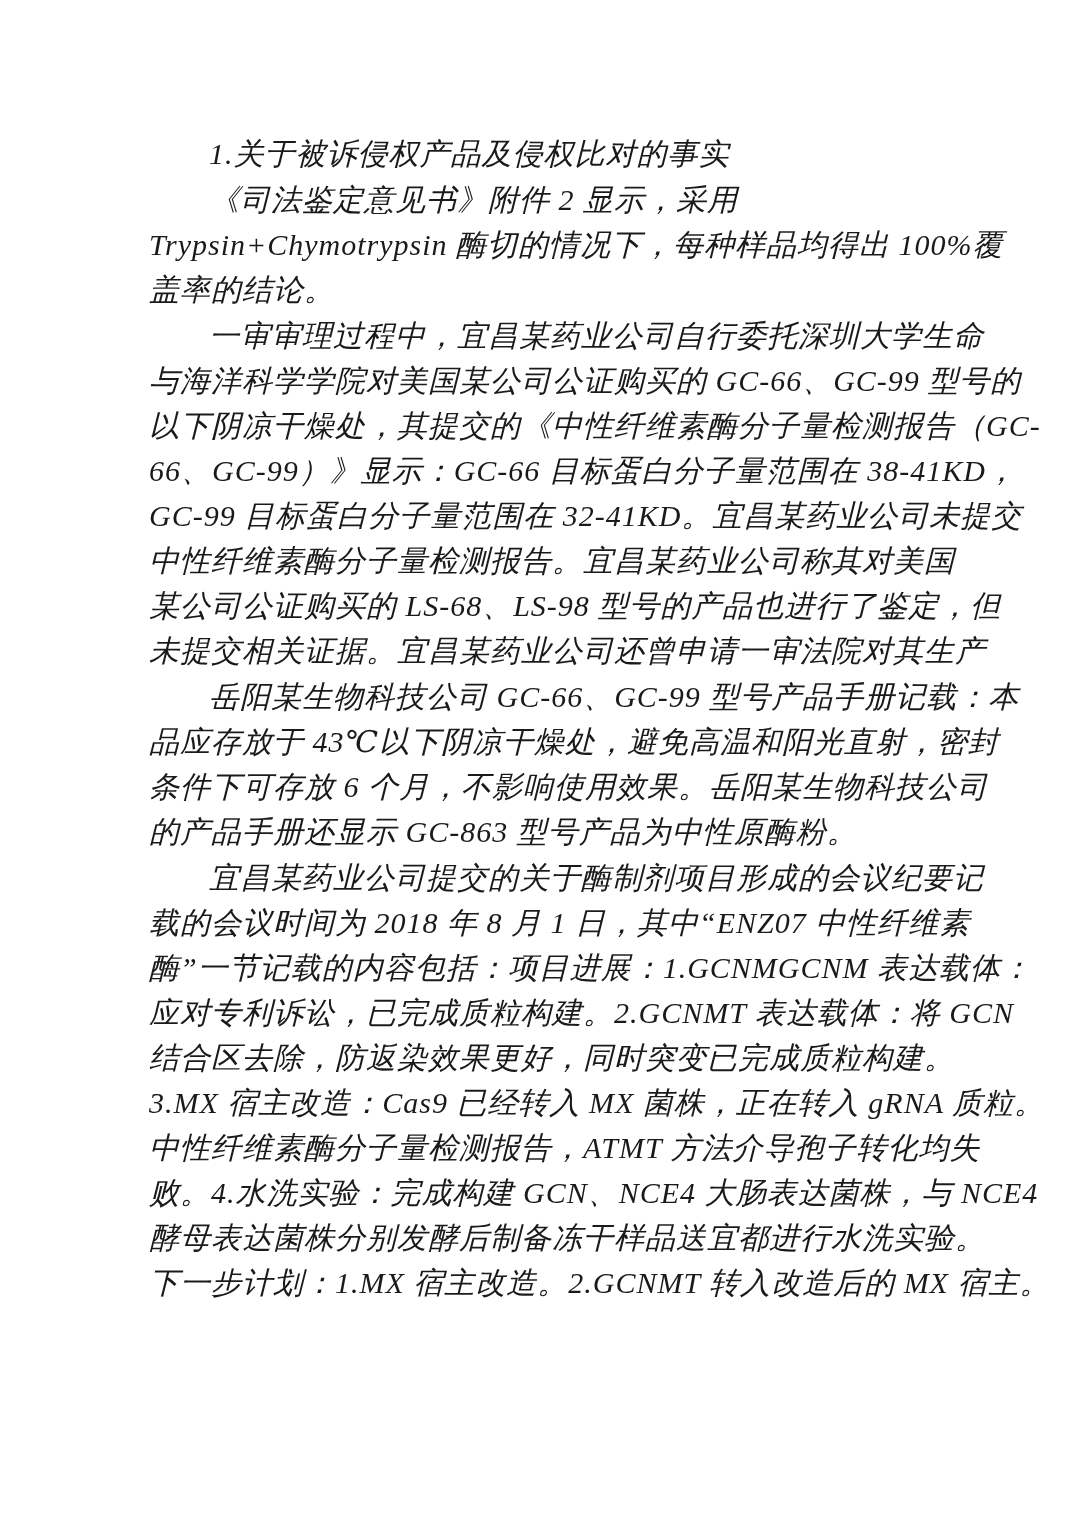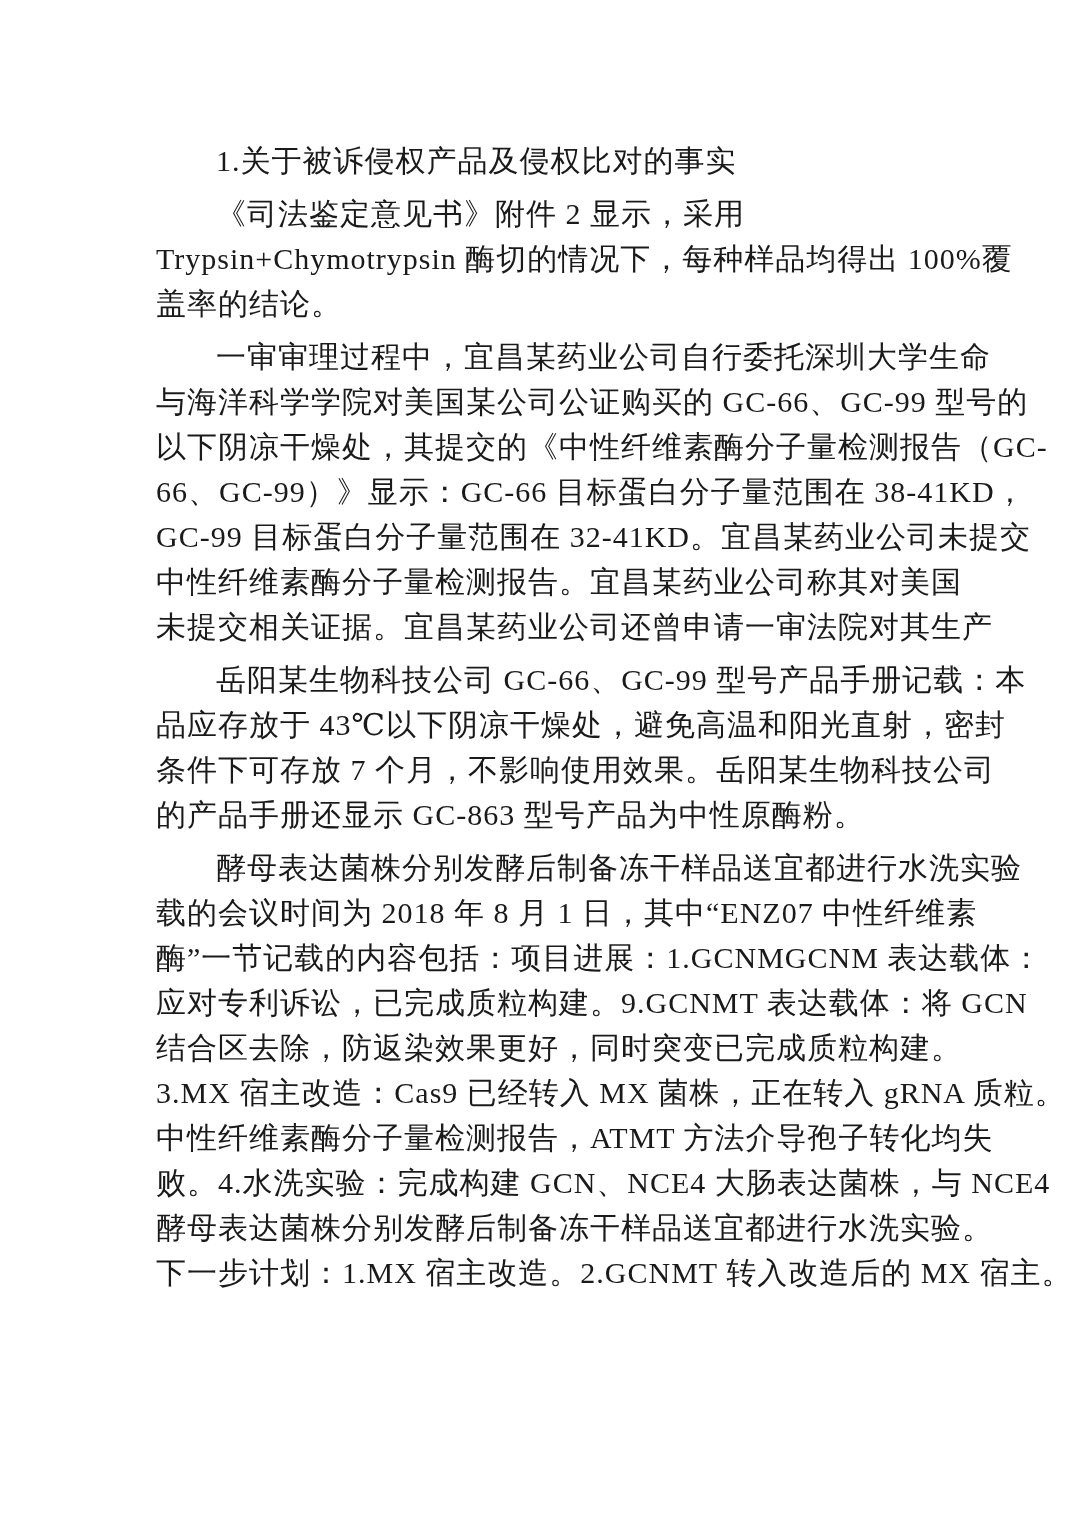--- a/index.html
+++ b/index.html
@@ -19,22 +19,23 @@
     background: #ffffff;
     padding: 130px 138px 0 148px;
     overflow: hidden;
     font-family: "Liberation Serif", "DejaVu Serif", serif;
     color: #1a1a1a;
   }
   .doc-body {
     width: 100%;
   }
   .paragraph {
-    margin: 8px;
+    margin: 1px;
     padding: 0;
+    font-style: italic;
   }
   .line {
     font-size: 30px;
     line-height: 45px;
     letter-spacing: 1px;
     white-space: nowrap;
     text-align: left;
   }
   .paragraph .line:first-child {
     text-indent: 60px;
@@ -53,33 +54,34 @@
         <div class="line">Trypsin+Chymotrypsin 酶切的情况下，每种样品均得出 100%覆</div>
         <div class="line">盖率的结论。</div>
       </div>
       <div class="paragraph">
         <div class="line">一审审理过程中，宜昌某药业公司自行委托深圳大学生命</div>
         <div class="line">与海洋科学学院对美国某公司公证购买的 GC-66、GC-99 型号的</div>
         <div class="line">以下阴凉干燥处，其提交的《中性纤维素酶分子量检测报告（GC-</div>
         <div class="line">66、GC-99）》显示：GC-66 目标蛋白分子量范围在 38-41KD，</div>
         <div class="line">GC-99 目标蛋白分子量范围在 32-41KD。宜昌某药业公司未提交</div>
         <div class="line">中性纤维素酶分子量检测报告。宜昌某药业公司称其对美国</div>
+        <div class="line">某公司公证购买的 LS-68、LS-98 型号的产品也进行了鉴定，但</div>
         <div class="line">未提交相关证据。宜昌某药业公司还曾申请一审法院对其生产</div>
       </div>
       <div class="paragraph">
         <div class="line">岳阳某生物科技公司 GC-66、GC-99 型号产品手册记载：本</div>
         <div class="line">品应存放于 43℃以下阴凉干燥处，避免高温和阳光直射，密封</div>
-        <div class="line">条件下可存放 7 个月，不影响使用效果。岳阳某生物科技公司</div>
+        <div class="line">条件下可存放 6 个月，不影响使用效果。岳阳某生物科技公司</div>
         <div class="line">的产品手册还显示 GC-863 型号产品为中性原酶粉。</div>
       </div>
       <div class="paragraph">
-        <div class="line">酵母表达菌株分别发酵后制备冻干样品送宜都进行水洗实验</div>
+        <div class="line">宜昌某药业公司提交的关于酶制剂项目形成的会议纪要记</div>
         <div class="line">载的会议时间为 2018 年 8 月 1 日，其中“ENZ07 中性纤维素</div>
         <div class="line">酶”一节记载的内容包括：项目进展：1.GCNMGCNM 表达载体：</div>
-        <div class="line">应对专利诉讼，已完成质粒构建。9.GCNMT 表达载体：将 GCN</div>
+        <div class="line">应对专利诉讼，已完成质粒构建。2.GCNMT 表达载体：将 GCN</div>
         <div class="line">结合区去除，防返染效果更好，同时突变已完成质粒构建。</div>
         <div class="line">3.MX 宿主改造：Cas9 已经转入 MX 菌株，正在转入 gRNA 质粒。</div>
         <div class="line">中性纤维素酶分子量检测报告，ATMT 方法介导孢子转化均失</div>
         <div class="line">败。4.水洗实验：完成构建 GCN、NCE4 大肠表达菌株，与 NCE4</div>
         <div class="line">酵母表达菌株分别发酵后制备冻干样品送宜都进行水洗实验。</div>
         <div class="line">下一步计划：1.MX 宿主改造。2.GCNMT 转入改造后的 MX 宿主。</div>
       </div>
     </div>
 </div>
 

